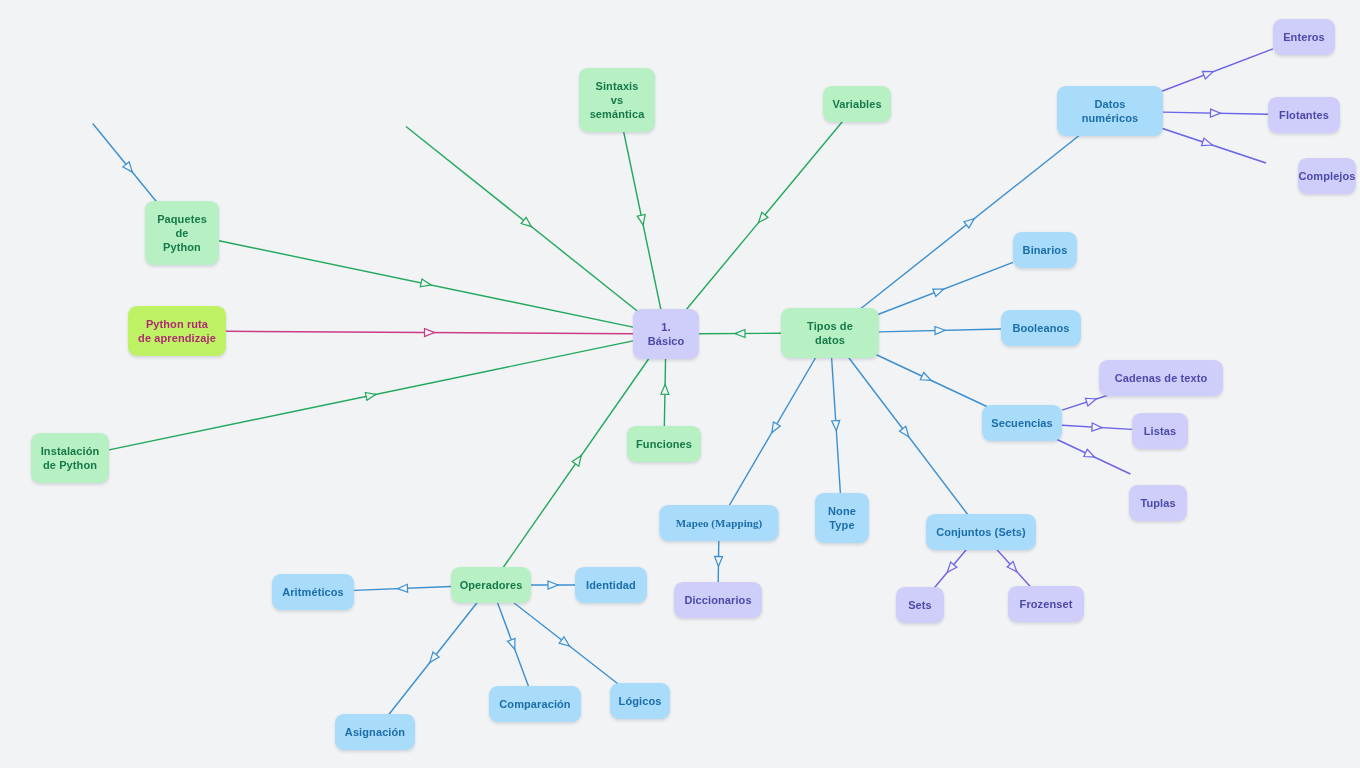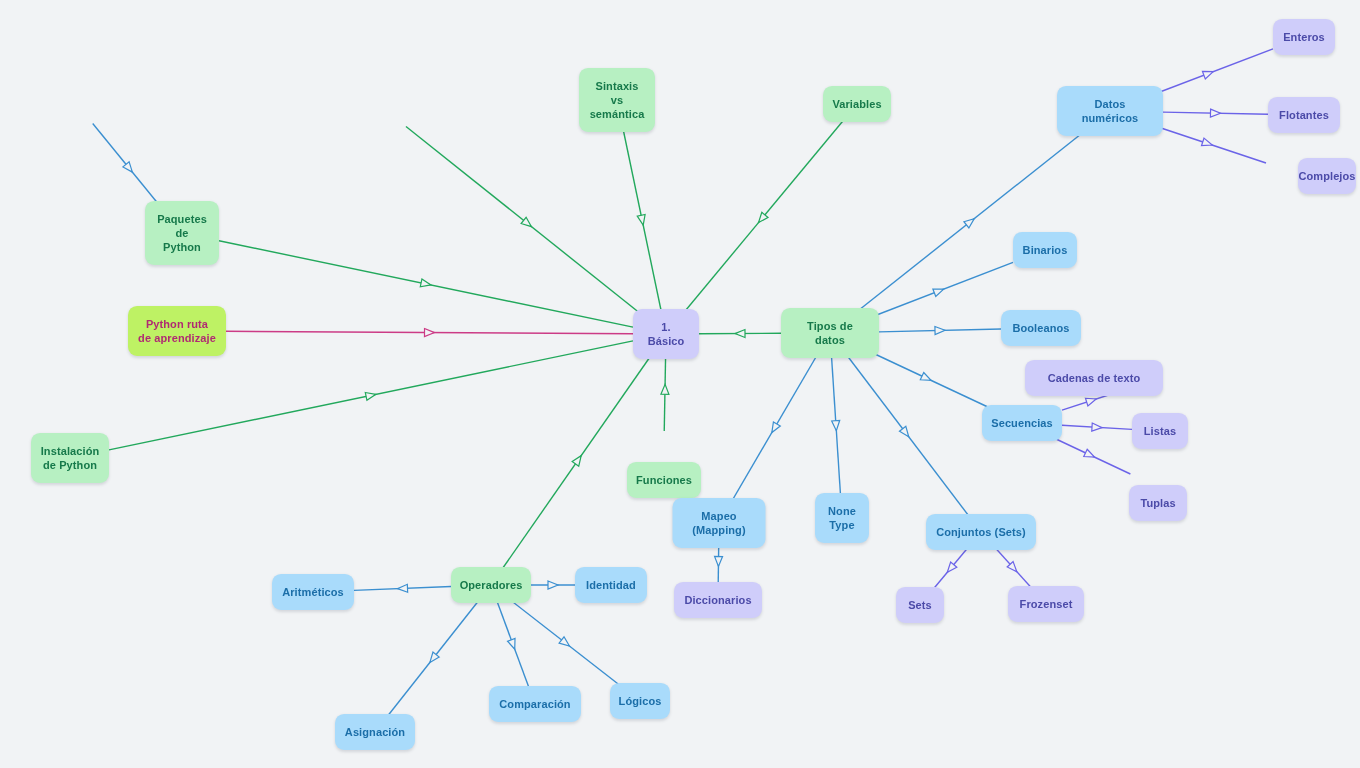--- a/index.html
+++ b/index.html
@@ -164,37 +164,37 @@
 <div class="node n-pink" style="left: 177px; top: 331px; width: 98px; min-height: 40px; font-size: 11px;"><span>Python ruta
 de aprendizaje</span></div>
     <div class="node n-purple" style="left: 666px; top: 334px; width: 66px; min-height: 27px; font-size: 11px;"><span>1. Básico</span></div>
     <div class="node n-green" style="left: 70px; top: 458px; width: 78px; min-height: 40px; font-size: 11px;"><span>Instalación
 de Python</span></div>
     <div class="node n-green" style="left: 182px; top: 233px; width: 74px; min-height: 40px; font-size: 11px;"><span>Paquetes
 de Python</span></div>
     <div class="node n-green" style="left: 617px; top: 100px; width: 76px; min-height: 40px; font-size: 11px;"><span>Sintaxis vs
 semántica</span></div>
     <div class="node n-green" style="left: 857px; top: 104px; width: 68px; min-height: 26px; font-size: 11px;"><span>Variables</span></div>
-    <div class="node n-green" style="left: 664px; top: 444px; width: 74px; min-height: 26px; font-size: 11px; margin-top: 36px;"><span>Funciones</span></div>
+    <div class="node n-green" style="left: 664px; top: 444px; width: 74px; min-height: 26px; font-size: 11px;"><span>Funciones</span></div>
     <div class="node n-green" style="left: 491px; top: 585px; width: 80px; min-height: 26px; font-size: 11px;"><span>Operadores</span></div>
     <div class="node n-green" style="left: 830px; top: 333px; width: 98px; min-height: 27px; font-size: 11px;"><span>Tipos de datos</span></div>
     <div class="node n-blue" style="left: 313px; top: 592px; width: 82px; min-height: 26px; font-size: 11px;"><span>Aritméticos</span></div>
     <div class="node n-blue" style="left: 611px; top: 585px; width: 72px; min-height: 26px; font-size: 11px;"><span>Identidad</span></div>
     <div class="node n-blue" style="left: 375px; top: 732px; width: 80px; min-height: 26px; font-size: 11px;"><span>Asignación</span></div>
     <div class="node n-blue" style="left: 535px; top: 704px; width: 92px; min-height: 26px; font-size: 11px;"><span>Comparación</span></div>
     <div class="node n-blue" style="left: 640px; top: 701px; width: 60px; min-height: 26px; font-size: 11px;"><span>Lógicos</span></div>
     <div class="node n-blue" style="left: 1110px; top: 111px; width: 106px; min-height: 26px; font-size: 11px;"><span>Datos numéricos</span></div>
     <div class="node n-blue" style="left: 1045px; top: 250px; width: 64px; min-height: 26px; font-size: 11px;"><span>Binarios</span></div>
     <div class="node n-blue" style="left: 1041px; top: 328px; width: 80px; min-height: 26px; font-size: 11px;"><span>Booleanos</span></div>
     <div class="node n-blue" style="left: 1022px; top: 423px; width: 80px; min-height: 26px; font-size: 11px;"><span>Secuencias</span></div>
-    <div class="node n-blue" style="left: 719px; top: 523px; width: 93px; min-height: 26px; font-size: 11px;"><span>Mapeo (Mapping)</span></div>
+    <div class="node n-blue" style="left: 719px; top: 523px; width: 119px; min-height: 26px; font-size: 11px; font-family: Liberation Serif, serif;"><span>Mapeo (Mapping)</span></div>
     <div class="node n-blue" style="left: 842px; top: 518px; width: 54px; min-height: 26px; font-size: 11px;"><span>None Type</span></div>
     <div class="node n-blue" style="left: 981px; top: 532px; width: 110px; min-height: 26px; font-size: 11px;"><span>Conjuntos (Sets)</span></div>
     <div class="node n-purple" style="left: 1304px; top: 37px; width: 62px; min-height: 26px; font-size: 11px;"><span>Enteros</span></div>
     <div class="node n-purple" style="left: 1304px; top: 115px; width: 72px; min-height: 26px; font-size: 11px;"><span>Flotantes</span></div>
     <div class="node n-purple" style="left: 1305px; top: 176px; width: 58px; min-height: 26px; font-size: 11px; margin-left: 22px;"><span>Complejos</span></div>
-    <div class="node n-purple" style="left: 1094px; top: 378px; width: 138px; min-height: 26px; font-size: 11px; align-items: flex-end;"><span>Cadenas de texto</span></div>
+    <div class="node n-purple" style="left: 1161px; top: 378px; width: 124px; min-height: 26px; font-size: 11px; align-items: flex-end;"><span>Cadenas de texto</span></div>
     <div class="node n-purple" style="left: 1160px; top: 431px; width: 56px; min-height: 26px; font-size: 11px;"><span>Listas</span></div>
     <div class="node n-purple" style="left: 1158px; top: 487px; width: 58px; min-height: 26px; font-size: 11px; margin-top: 16px;"><span>Tuplas</span></div>
     <div class="node n-purple" style="left: 718px; top: 600px; width: 88px; min-height: 26px; font-size: 11px;"><span>Diccionarios</span></div>
     <div class="node n-purple" style="left: 920px; top: 605px; width: 48px; min-height: 26px; font-size: 11px;"><span>Sets</span></div>
     <div class="node n-purple" style="left: 1046px; top: 604px; width: 76px; min-height: 26px; font-size: 11px;"><span>Frozenset</span></div>
   </div>
 
 </body></html>

